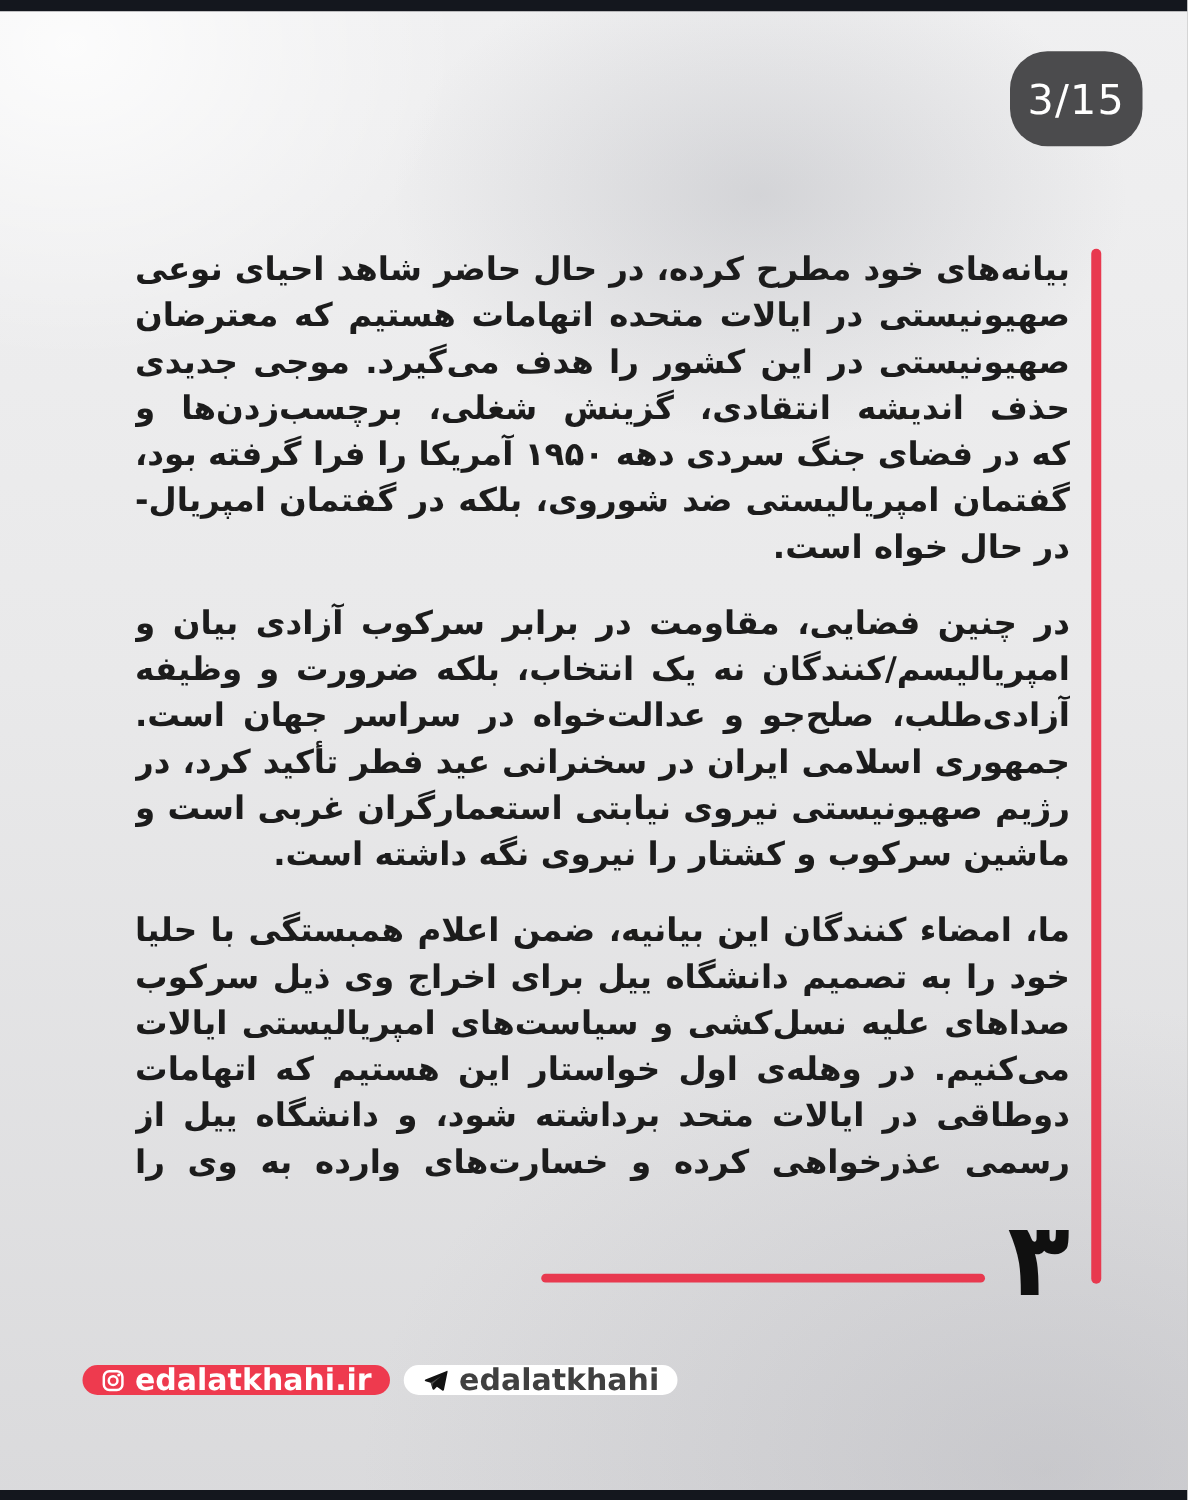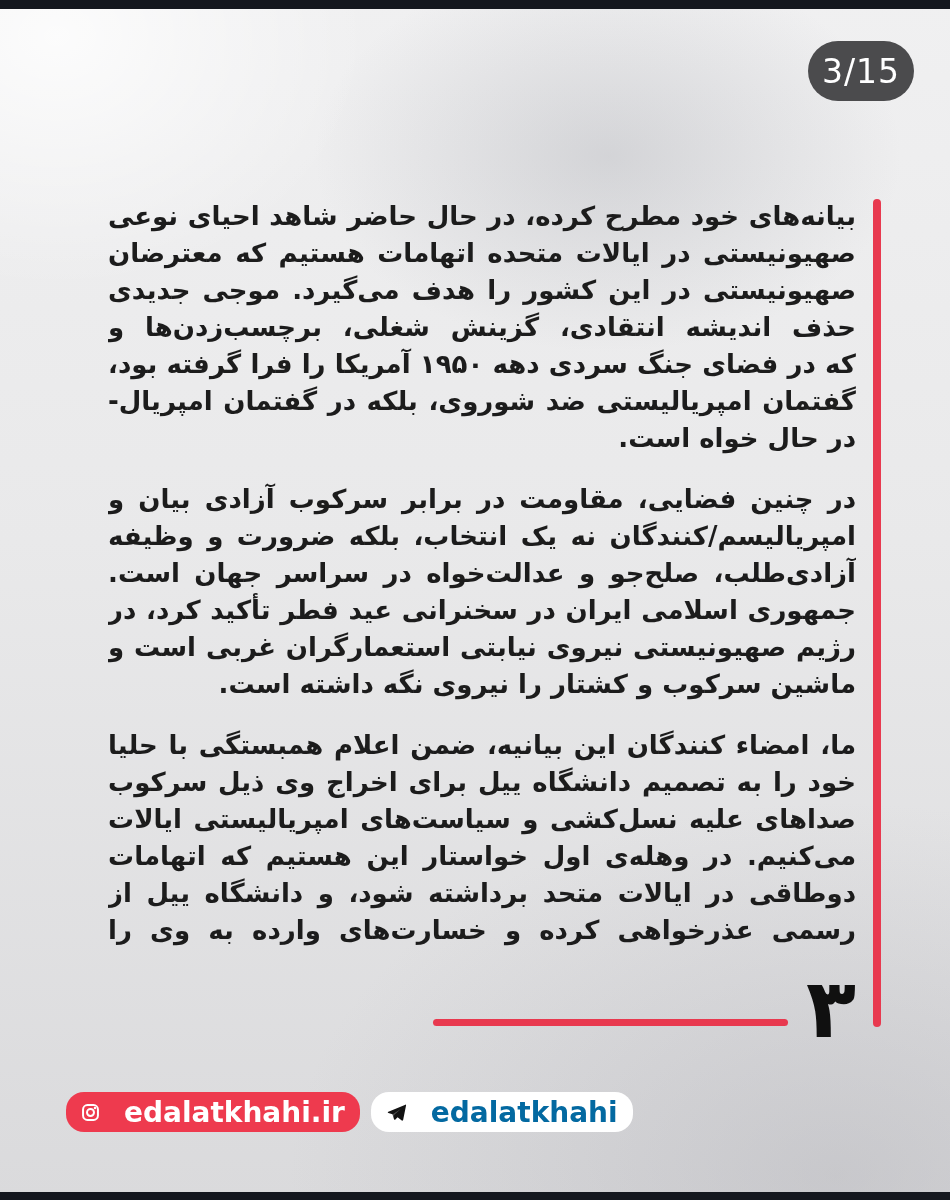--- a/index.html
+++ b/index.html
@@ -10,21 +10,21 @@
       radial-gradient(420px 280px at 64% 13%, rgba(150,152,160,.30), rgba(150,152,160,0) 70%),
       radial-gradient(520px 420px at 6% 3%, rgba(255,255,255,.8), rgba(255,255,255,0) 60%),
       radial-gradient(760px 520px at 88% 98%, rgba(165,165,172,.35), rgba(165,165,172,0) 72%),
       linear-gradient(180deg,#f0f0f1 0%,#e9e9ea 45%,#dadadc 100%);
   }
   .edge-bar{position:absolute;left:0;width:100%;background:#14171e;}
   .edge-bar.top{top:0;height:9px;}
   .edge-bar.bottom{bottom:0;height:8px;}
 
   .pagination{
-    position:absolute;left:808px;top:41px;width:106px;height:60px;
+    position:absolute;left:808px;top:41px;width:106px;height:76px;
     background:#4b4b4d;border-radius:30px;color:#fff;
     display:flex;align-items:center;justify-content:center;
     font-size:33px;letter-spacing:1px;
   }
 
   .v-rule{
     position:absolute;left:873px;top:199px;width:8px;height:828px;
     background:#e8394f;border-radius:4px;
   }
   .h-rule{
@@ -46,26 +46,26 @@
   .page-number{
     position:absolute;right:94px;top:968px;
     font-size:82px;line-height:1;font-weight:bold;color:#101010;
   }
 
   .social-row{
     position:absolute;left:66px;top:1092px;
     display:flex;gap:11px;align-items:center;
   }
   .pill{
-    height:40px;border-radius:18px;display:flex;align-items:center;
-    gap:24px;padding:0 15px;font-weight:bold;font-size:28px;
+    height:24px;border-radius:18px;display:flex;align-items:center;
+    gap:8px;padding:0 15px;font-weight:bold;font-size:24px;
     box-sizing:border-box;
   }
   .pill.ig{background:#ee3a4e;color:#fff;}
-  .pill.tg{background:#fff;color:#0369a1;align-items:center;}
+  .pill.tg{background:#fff;color:#404040;align-items:center;}
   .pill .icn{display:flex;align-items:center;}
 </style>
 </head>
 <body>
 
 <div class="canvas">
 
   <div class="edge-bar top"></div>
   <div class="edge-bar bottom"></div>
 

